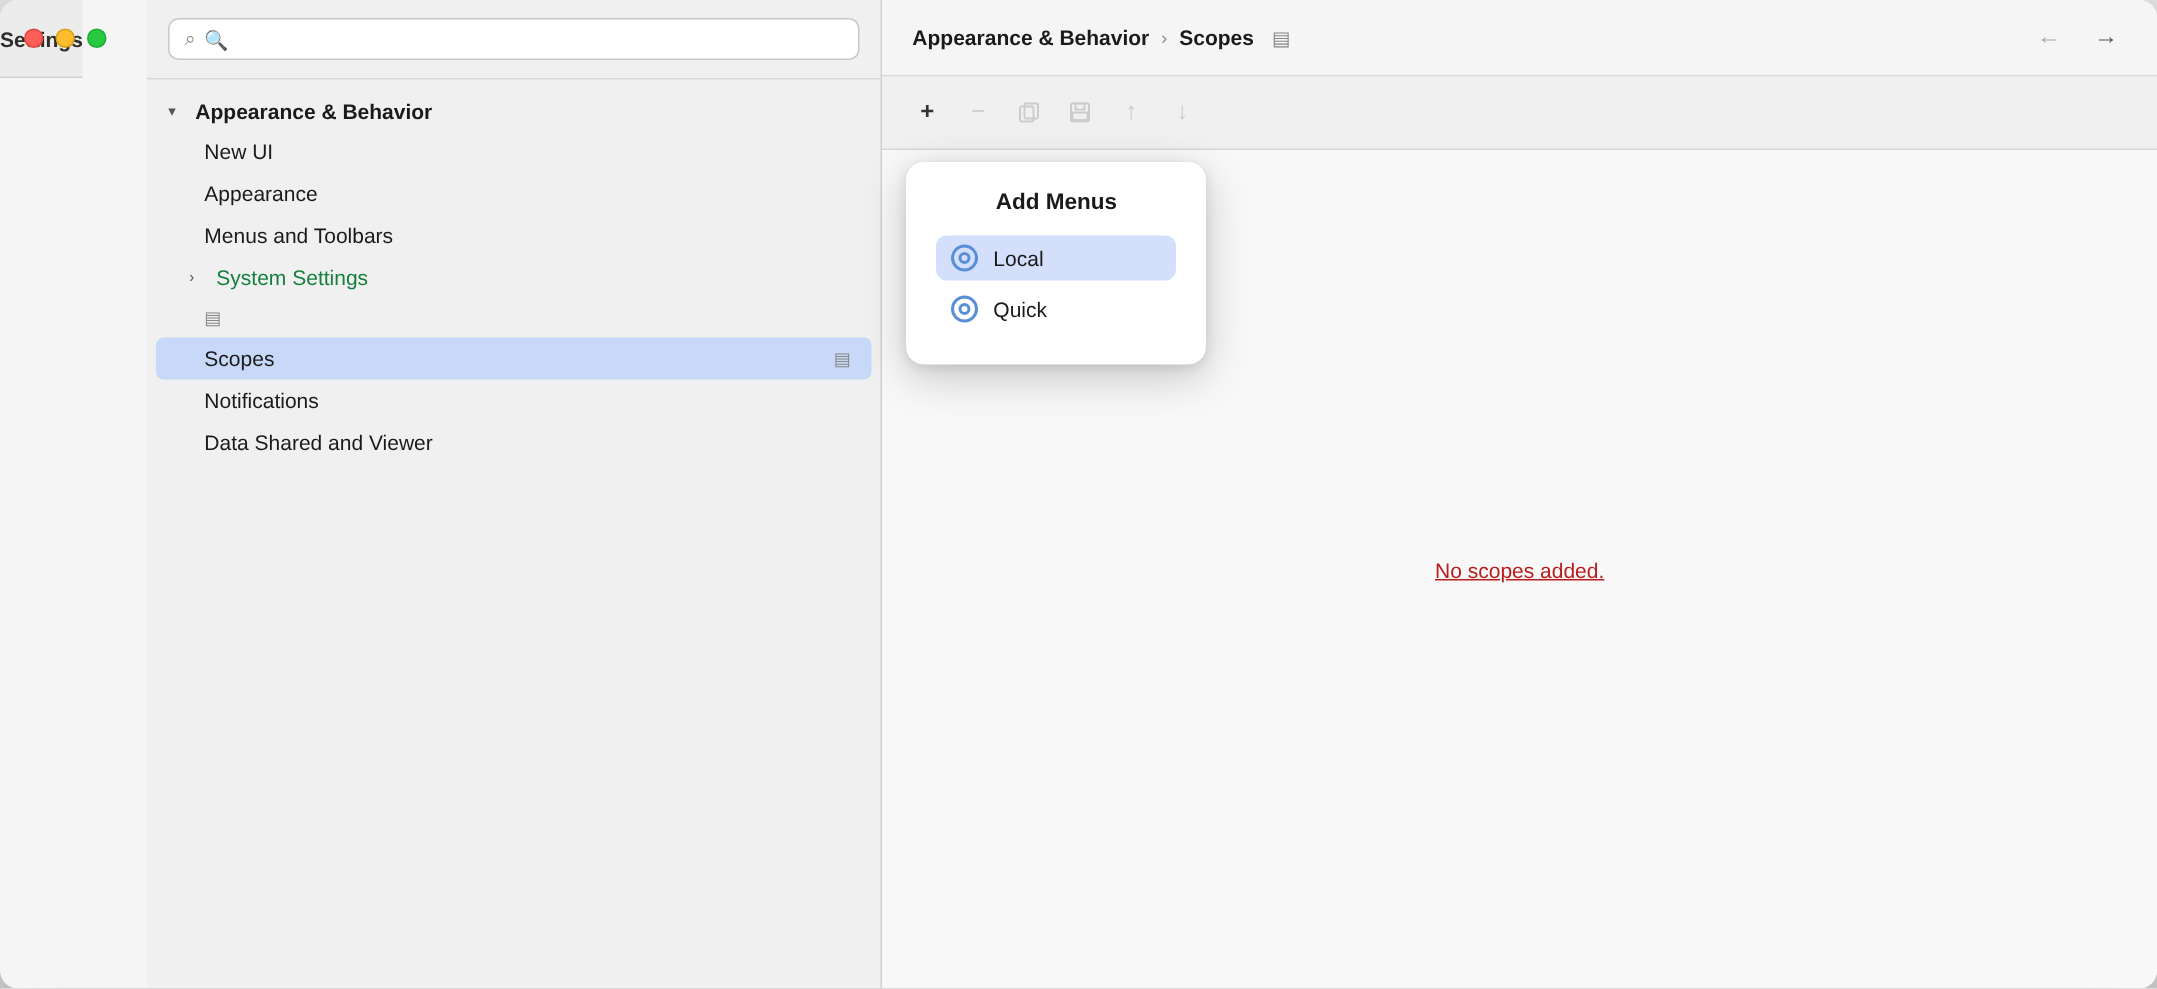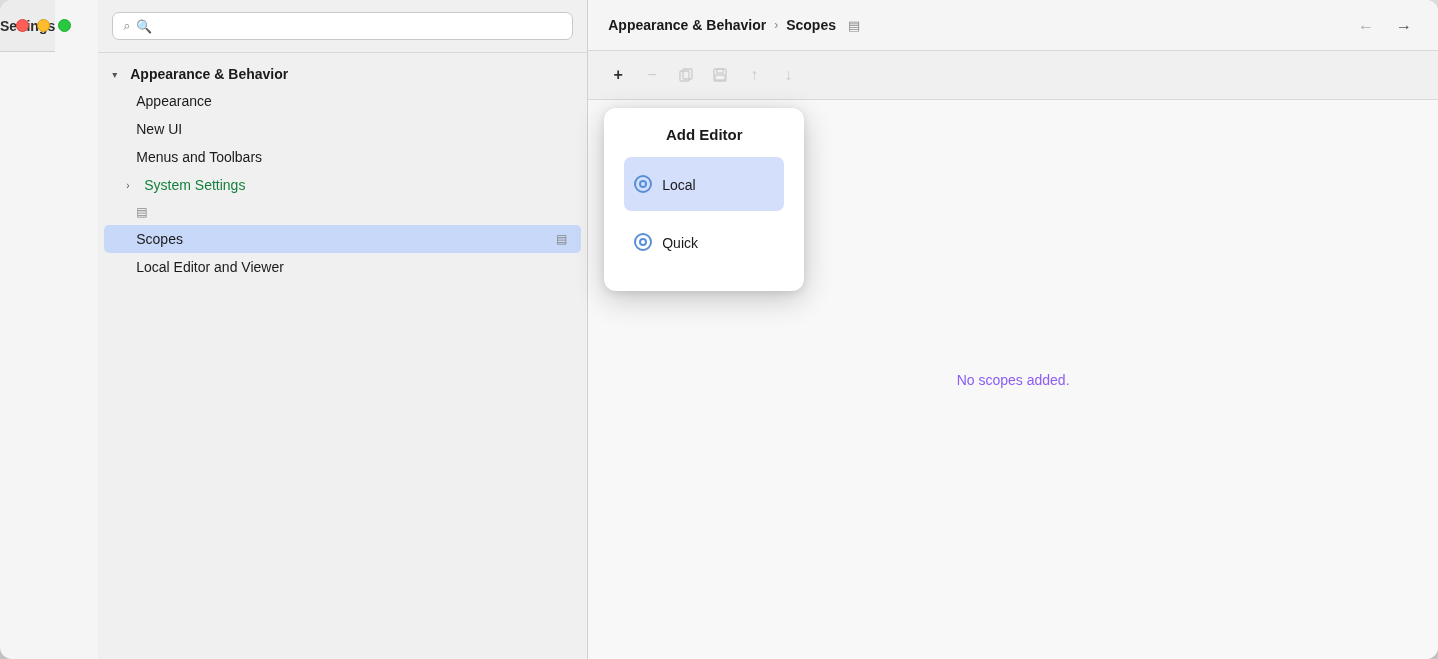--- a/index.html
+++ b/index.html
@@ -271,22 +271,23 @@
       color: #333;
       font-weight: 700;
     }
 
     
     .empty-state {
       flex: 1;
       display: flex;
       align-items: center;
       justify-content: center;
-      color: #8b5cf6;
-      font-size: 14px;
+      color: #b91c1c;
+      font-size: 14px;
+      text-decoration: underline;
     }
 
     .add-scope-popup {
       position: absolute;
       top: 108px;
       left: 16px;
       background: white;
       border-radius: 12px;
       box-shadow: 0 8px 30px rgba(0,0,0,0.2), 0 2px 8px rgba(0,0,0,0.1);
       padding: 18px 20px;
@@ -297,22 +298,22 @@
     .popup-title {
       font-size: 15px;
       font-weight: 700;
       color: #1a1a1a;
       margin-bottom: 14px;
       text-align: center;
     }
 
     .popup-option {
       display: flex;
-      align-items: flex-end;
-      padding: 18px 10px;
+      align-items: center;
+      padding: 6px 10px;
       border-radius: 7px;
       cursor: pointer;
       gap: 10px;
       margin-bottom: 4px;
     }
 
     .popup-option.highlighted {
       background: #d4e0fb;
     }
 
@@ -365,48 +366,51 @@
       </div>
 
       <div class="nav-list">
 
         <div class="nav-section-header">
           <span class="chevron">▾</span>
           <span class="label">Appearance &amp; Behavior</span>
         </div>
 
         <div class="nav-item">
+          <span class="item-label">New UI</span>
+        </div>
+
+        <div class="nav-item">
           <span class="item-label">Appearance</span>
-        </div>
-
-        <div class="nav-item">
-          <span class="item-label">New UI</span>
         </div>
 
         <div class="nav-item">
           <span class="item-label">Menus and Toolbars</span>
         </div>
 
         <div class="nav-sub-section">
           <span class="chevron">›</span>
           <span class="label">System Settings</span>
         </div>
 
         <div class="nav-item">
           <span class="item-icon">▤</span>
         </div>
 
         <div class="nav-item active">
           <span class="item-label">Scopes</span>
           <span class="item-icon">▤</span>
         </div>
 
-
-        <div class="nav-item">
-          <span class="item-label">Local Editor and Viewer</span>
+        <div class="nav-item">
+          <span class="item-label">Notifications</span>
+        </div>
+
+        <div class="nav-item">
+          <span class="item-label">Data Shared and Viewer</span>
         </div>
 
       </div>
     </div>
 
     <div class="main-panel">
 
       <div class="main-header">
         <div class="breadcrumb">
           <span class="breadcrumb-item">Appearance &amp; Behavior</span>
@@ -438,21 +442,21 @@
         </button>
         <button class="toolbar-btn disabled">↑</button>
         <button class="toolbar-btn disabled">↓</button>
       </div>
 
       <div class="empty-state">
         <span>No scopes added.</span>
       </div>
 
       <div class="add-scope-popup">
-        <div class="popup-title">Add Editor</div>
+        <div class="popup-title">Add Menus</div>
 
         <div class="popup-option highlighted">
           <div class="radio-btn">
             <div class="inner"></div>
           </div>
           <span class="popup-option-text">Local</span>
         </div>
 
         <div class="popup-option">
           <div class="radio-btn">

